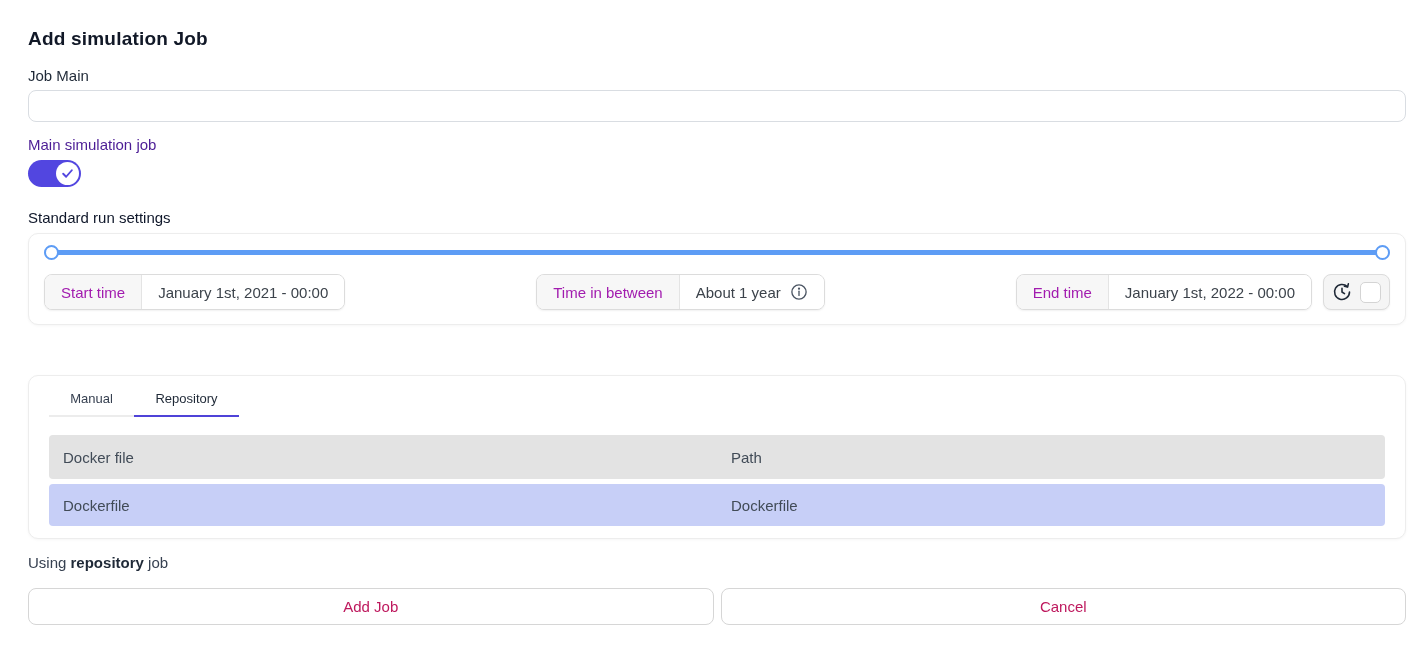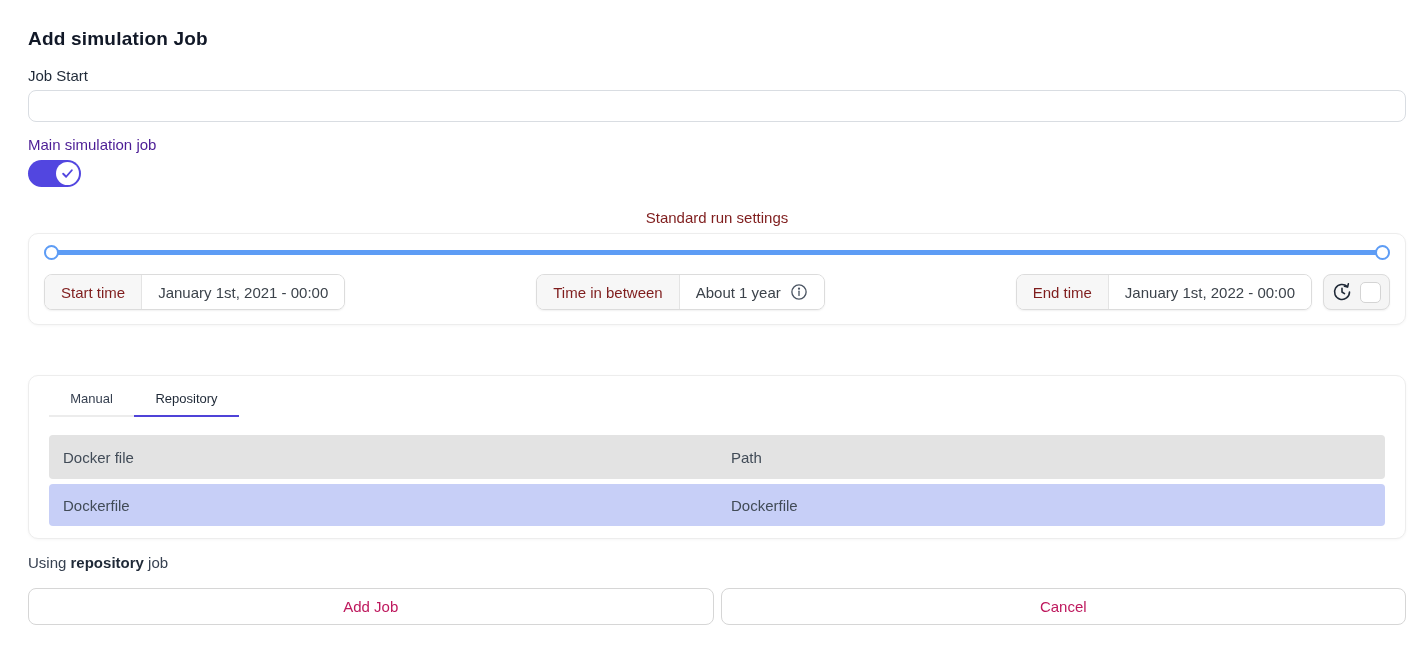--- a/index.html
+++ b/index.html
@@ -19,21 +19,21 @@
   .toggle-label { margin-top: 14px; font-size: 15px; color: #4c1d95; }
   .toggle {
     margin-top: 7px; width: 53px; height: 27px; border-radius: 14px;
     position: relative; cursor: pointer; display: block;
   }
   .toggle .knob {
     position: absolute; top: 2px; right: 2px; width: 23px; height: 23px;
     background: #fff; border-radius: 50%; display: flex; align-items: center; justify-content: center;
   }
 
-  .section-label { margin-top: 22px; font-size: 15px; color: #7f1d1d; text-align: center; }
+  .section-label { margin-top: 22px; font-size: 15px; color: #0f172a; }
 
   .card {
     border: 1px solid #ededed; border-radius: 10px; background: #fff;
     box-shadow: 0 1px 3px rgba(0,0,0,0.04);
   }
   .slider-card { margin-top: 7px; padding: 10px 15px 14px 15px; }
 
   .slider { position: relative; height: 17px; margin: 0 1px; }
   .slider .track {
     position: absolute; left: 0; right: 0; top: 6px; height: 5px;
@@ -46,21 +46,21 @@
   .slider .handle.left { left: -1px; }
   .slider .handle.right { right: -1px; }
 
   .groups-row { margin-top: 13px; display: flex; justify-content: space-between; align-items: center; }
   .input-group {
     display: inline-flex; align-items: stretch; height: 36px; background: #fff;
     border: 1px solid #dcdcdc; border-radius: 8px; overflow: hidden;
     box-shadow: 0 1px 2px rgba(0,0,0,0.06); font-size: 15px;
   }
   .input-group .seg-label {
-    background: #f7f7f7; color: #7f1d1d; padding: 0 16px; display: flex; align-items: center;
+    background: #f7f7f7; color: #a21caf; padding: 0 16px; display: flex; align-items: center;
     border-right: 1px solid #e4e4e4; white-space: nowrap;
   }
   .input-group .seg-value {
     background: #fff; color: #3c434b; padding: 0 16px; display: flex; align-items: center;
     gap: 9px; white-space: nowrap; cursor: pointer;
   }
   .end-cluster { display: flex; align-items: center; gap: 11px; }
   .clock-box {
     height: 36px; display: flex; align-items: center; gap: 8px; padding: 0 8px;
     background: #f5f5f5; border: 1px solid #dcdcdc; border-radius: 8px;
@@ -95,21 +95,21 @@
     font: inherit; font-size: 15px; color: #be185d; cursor: pointer;
   }
 </style>
 </head>
 <body>
 
 <div class="page">
 
   <div class="title">Add simulation Job</div>
 
-  <div class="field-label">Job Start</div>
+  <div class="field-label">Job Main</div>
   <input class="text-input" type="text" placeholder="" style="">
 
   <div class="toggle-label">Main simulation job</div>
   <div class="toggle" id="main-toggle" style="background: rgb(82, 70, 224);">
     <div class="knob">
       <svg width="13" height="13" viewBox="0 0 24 24" fill="none" stroke="#5246e0" stroke-width="3.5" stroke-linecap="round" stroke-linejoin="round">
         <path d="M4 12.5 L9.5 18 L20 6"></path>
       </svg>
     </div>
   </div>

